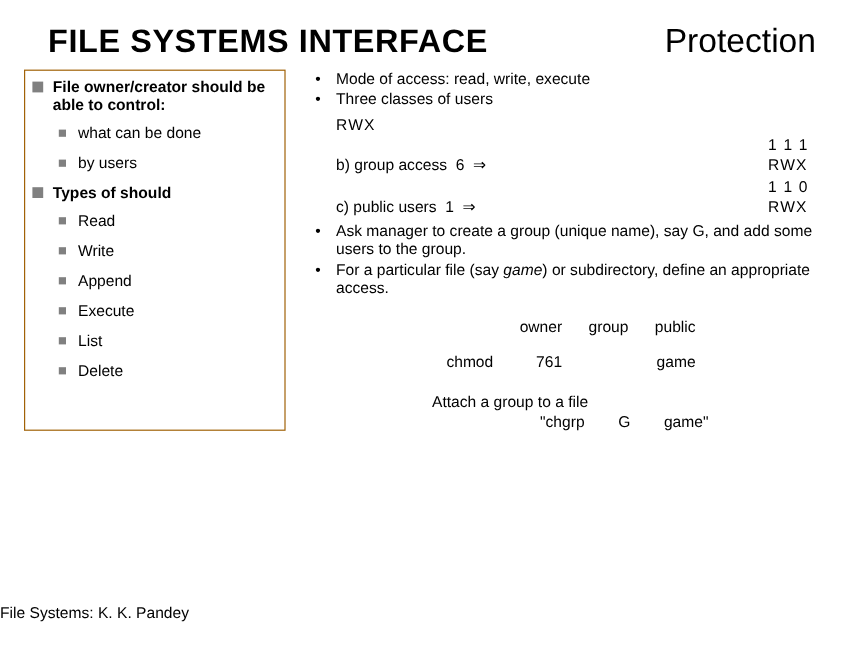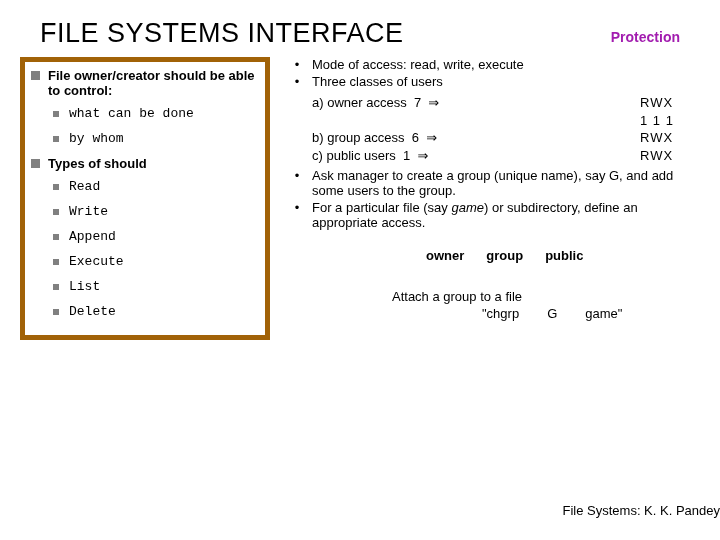--- a/index.html
+++ b/index.html
@@ -12,38 +12,38 @@
     position: relative;
     overflow: hidden;
   }
   .header {
     display: flex;
     align-items: baseline;
     padding: 18px 30px 8px 40px;
   }
   .main-title {
     font-size: 27px;
-    font-weight: normal;
+    font-weight: bold;
     letter-spacing: 0.5px;
     text-align: center;
   }
   .sub-title {
-    font-size: 14px;
-    font-weight: bold;
-    color: #a21caf;
+    font-size: 28px;
+    font-weight: normal;
+    color: #000000;
     margin-left: auto;
     padding-right: 10px;
   }
   .content-wrap {
     display: flex;
     padding: 0 20px 0 20px;
   }
   .left-box {
-    border: 5px solid #a16207;
-    width: 250px;
+    border: 1px solid #a16207;
+    width: 218px;
     padding: 6px 6px 6px 6px;
     font-size: 13px;
     flex-shrink: 0;
   }
   .right-col {
     flex: 1;
     padding-left: 12px;
     font-size: 13px;
   }
   .top-item {
@@ -53,21 +53,20 @@
   }
   .sq-bullet {
     width: 9px; height: 9px; background: #808080; flex-shrink: 0;
     margin-top: 3px; margin-right: 8px;
   }
   .top-item-text b { font-weight: bold; }
   .sub-list { margin-left: 22px; margin-top: 4px; margin-bottom: 10px; }
   .sub-item {
     display: flex; align-items: flex-start; margin-bottom: 10px;
     font-size: 13px;
-    font-family: Liberation Mono, monospace;
   }
   .sm-bullet {
     width: 6px; height: 6px; background: #808080; flex-shrink: 0;
     margin-top: 5px; margin-right: 10px;
   }
   .right-bullets .row {
     display: flex; align-items: flex-start; margin-bottom: 2px;
   }
   .dot-col { width: 30px; text-align: center; flex-shrink: 0; }
   .dot { font-size: 13px; }
@@ -79,38 +78,38 @@
   .rwx-col {
     width: 60px; text-align: left; flex-shrink: 0;
     font-family: Arial, sans-serif; letter-spacing: 1px;
   }
   .arrow { font-family: serif; }
   .perm-table {
     font-size: 13px;
     margin-left: 110px;
     margin-top: 14px;
   }
-  .perm-table td { padding: 2px 10px; text-align: right; font-weight: bold; }
+  .perm-table td { padding: 2px 10px; text-align: right; }
   .attach-block {
     font-size: 13px;
     margin-top: 14px;
     text-align: left;
     padding-left: 110px;
   }
   .attach-row2 {
     display: flex;
     padding-left: 200px;
     margin-top: 2px;
   }
   .attach-row2 span { margin-right: 28px; }
   .footer {
     position: absolute;
     bottom: 22px;
     width: 100%;
-    text-align: right;
+    text-align: left;
     font-size: 13px;
   }
 </style>
 </head>
 <body>
 
 <div class="header">
   <div class="main-title">FILE SYSTEMS INTERFACE</div>
   <div class="sub-title">Protection</div>
 </div>
@@ -121,21 +120,21 @@
       <div class="sq-bullet"></div>
       <div class="top-item-text"><b>File owner/creator should be able to control:</b></div>
     </div>
     <div class="sub-list">
       <div class="sub-item">
           <div class="sm-bullet"></div>
           <span>what can be done</span>
         </div>
       <div class="sub-item">
           <div class="sm-bullet"></div>
-          <span>by whom</span>
+          <span>by users</span>
         </div>
     </div>
     <div class="top-item">
       <div class="sq-bullet"></div>
       <div class="top-item-text"><b>Types of should</b></div>
     </div>
     <div class="sub-list">
       <div class="sub-item">
           <div class="sm-bullet"></div>
           <span>Read</span>
@@ -170,30 +169,33 @@
           <span>Mode of access:  read, write, execute</span>
         </div>
       <div class="row">
           <div class="dot-col"><span class="dot">•</span></div>
           <span>Three classes of users</span>
         </div>
     </div>
 
     <div class="indented-block">
       <div class="line">
-          <span><span>a) owner access</span>&nbsp;&nbsp;<span>7</span>&nbsp;&nbsp;<span class="arrow">⇒</span></span>
           <span class="rwx-col">RWX</span>
         </div>
       <div class="line">
           <span></span>
           <span class="rwx-col">1 1 1</span>
         </div>
       <div class="line">
           <span><span>b) group access</span>&nbsp;&nbsp;<span>6</span>&nbsp;&nbsp;<span class="arrow">⇒</span></span>
           <span class="rwx-col">RWX</span>
+        </div>
+      <div class="line">
+          <span></span>
+          <span class="rwx-col">1 1 0</span>
         </div>
       <div class="line">
           <span><span>c) public users</span>&nbsp;&nbsp;<span>1</span>&nbsp;&nbsp;<span class="arrow">⇒</span></span>
           <span class="rwx-col">RWX</span>
         </div>
     </div>
 
     <div class="right-bullets" style="margin-top:4px">
       <div class="row">
           <div class="dot-col"><span class="dot">•</span></div>
@@ -209,20 +211,26 @@
       <tbody>
           <tr>
         <td></td>
         <td>owner</td>
         <td>group</td>
         <td>public</td>
       </tr>
       <tr>
             <td colspan="4" style="height:6px"></td>
           </tr>
+      <tr>
+        <td>chmod</td>
+        <td>761</td>
+        <td></td>
+        <td>game</td>
+      </tr>
     </tbody>
       </table>
 
     <div class="attach-block">
       <div>Attach a group to a file</div>
     </div>
     <div class="attach-row2">
       <span>"chgrp</span>
       <span>G</span>
       <span>game"</span>

